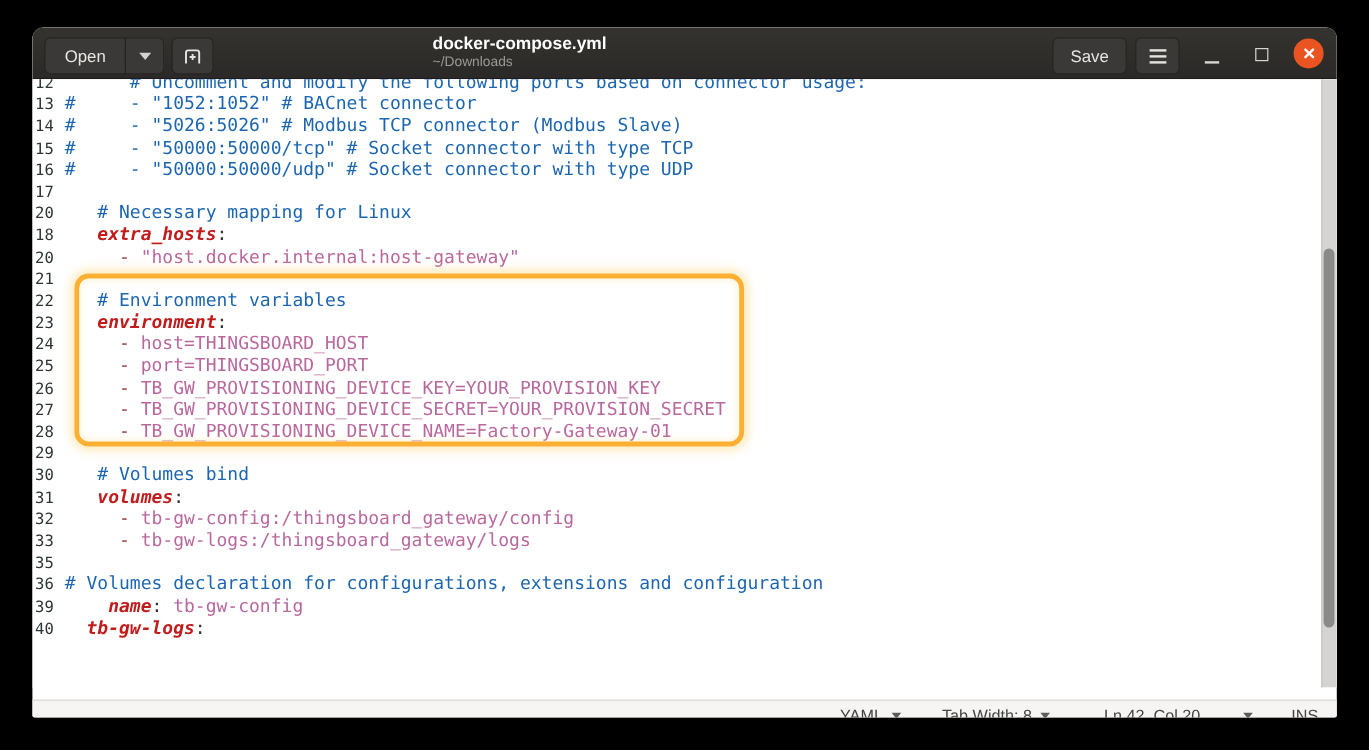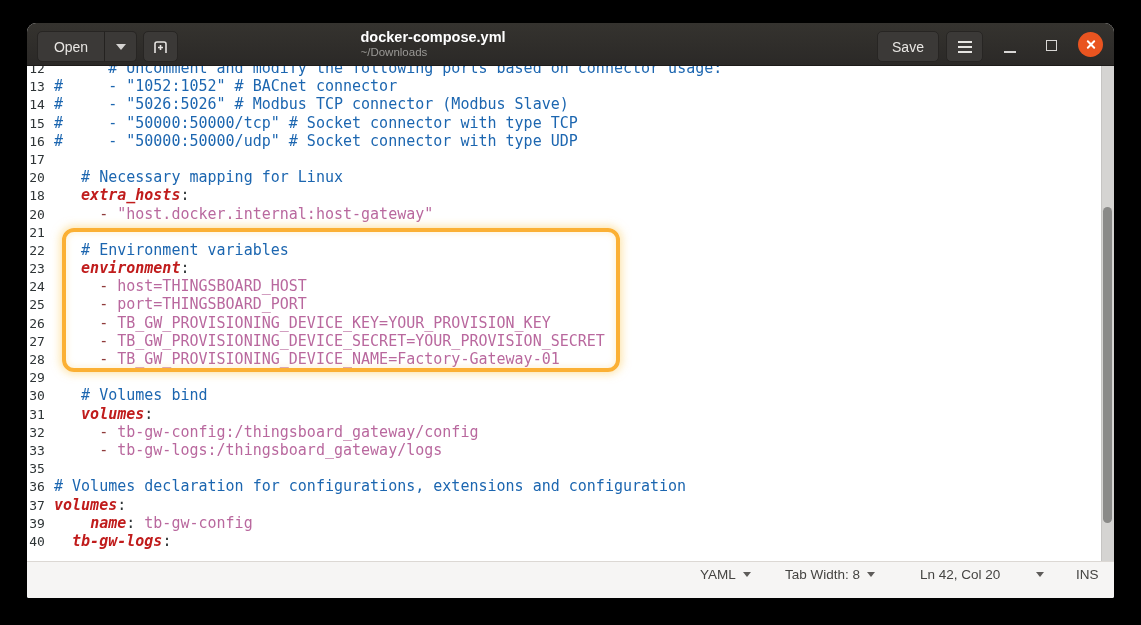--- a/index.html
+++ b/index.html
@@ -53,21 +53,21 @@
   .tok-key{color:var(--tok-key);font-weight:bold;font-style:italic;}
   .tok-val{color:var(--tok-value);}
   .tok-dash{color:var(--tok-dash);}
   .hl-box{position:absolute;left:35px;top:162px;width:558px;height:144px;
     border:4px solid var(--highlight-border);border-radius:12px;pointer-events:none;
     box-shadow:0 0 9px 2px rgba(252,205,100,0.55), inset 0 0 6px 1px rgba(252,215,130,0.35);}
   
   .scrollbar{position:absolute;right:0;top:0;bottom:0;width:13px;background:#D5D4D2;border-left:1px solid #C6C5C3;}
   .scroll-thumb{position:absolute;right:2px;top:141px;width:9px;height:316px;background:#8A8A88;border-radius:5px;}
   
-  .statusbar{position:absolute;left:0;bottom:0;width:100%;height:37px;background:var(--statusbar-bg);
+  .statusbar{position:absolute;left:0;bottom:0;width:100%;height:15px;background:var(--statusbar-bg);
     border-top:1px solid #DCD8D4;font-size:13.5px;color:#454442;}
   .sb-item{position:absolute;top:0;height:25px;display:flex;align-items:center;gap:7px;}
   .sb-caret{width:0;height:0;border-left:4.5px solid transparent;border-right:4.5px solid transparent;
     border-top:5.5px solid #5E5C5A;display:inline-block;}
   .sb-lang{left:673px;} .sb-tab{left:758px;text-align:right;} .sb-pos{left:893px;} .sb-goto-caret{left:1009px;} .sb-ins{left:1049px;}
 </style>
 </head>
 <body>
 
 <div class="window">
@@ -124,21 +124,20 @@
         <div class="code-line"><span class="ln">26</span><span class="tok-p">     </span><span class="tok-dash">- </span><span class="tok-val">TB_GW_PROVISIONING_DEVICE_KEY=YOUR_PROVISION_KEY</span></div>
         <div class="code-line"><span class="ln">27</span><span class="tok-p">     </span><span class="tok-dash">- </span><span class="tok-val">TB_GW_PROVISIONING_DEVICE_SECRET=YOUR_PROVISION_SECRET</span></div>
         <div class="code-line"><span class="ln">28</span><span class="tok-p">     </span><span class="tok-dash">- </span><span class="tok-val">TB_GW_PROVISIONING_DEVICE_NAME=Factory-Gateway-01</span></div>
         <div class="code-line"><span class="ln">29</span></div>
         <div class="code-line"><span class="ln">30</span><span class="tok-p">   </span><span class="tok-cm"># Volumes bind</span></div>
         <div class="code-line"><span class="ln">31</span><span class="tok-p">   </span><span class="tok-key">volumes</span><span class="tok-p">:</span></div>
         <div class="code-line"><span class="ln">32</span><span class="tok-p">     </span><span class="tok-dash">- </span><span class="tok-val">tb-gw-config:/thingsboard_gateway/config</span></div>
         <div class="code-line"><span class="ln">33</span><span class="tok-p">     </span><span class="tok-dash">- </span><span class="tok-val">tb-gw-logs:/thingsboard_gateway/logs</span></div>
         <div class="code-line"><span class="ln">35</span></div>
         <div class="code-line"><span class="ln">36</span><span class="tok-cm"># Volumes declaration for configurations, extensions and configuration</span></div>
-        <div class="code-line"><span class="ln">37</span><span class="tok-key">volumes</span><span class="tok-p">:</span></div>
         <div class="code-line"><span class="ln">39</span><span class="tok-p">    </span><span class="tok-key">name</span><span class="tok-p">:</span><span class="tok-val"> tb-gw-config</span></div>
         <div class="code-line"><span class="ln">40</span><span class="tok-p">  </span><span class="tok-key">tb-gw-logs</span><span class="tok-p">:</span></div>
       </div>
     <div class="hl-box"></div>
     <div class="scrollbar">
       <div class="scroll-thumb"></div>
     </div>
   </div>
 
   <div class="statusbar">

